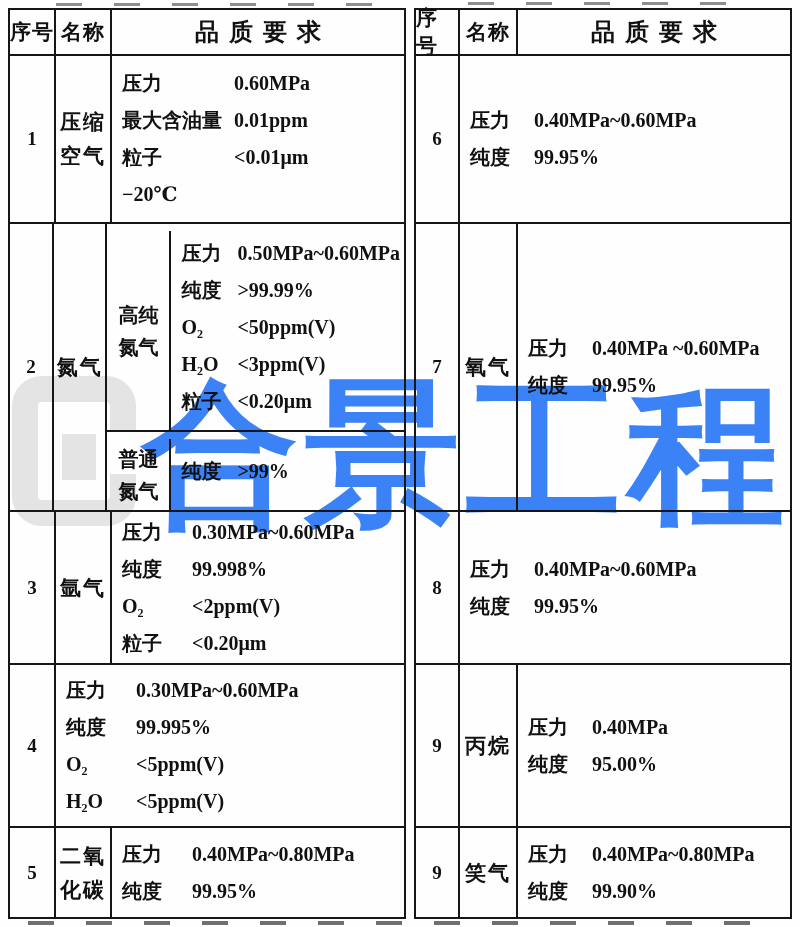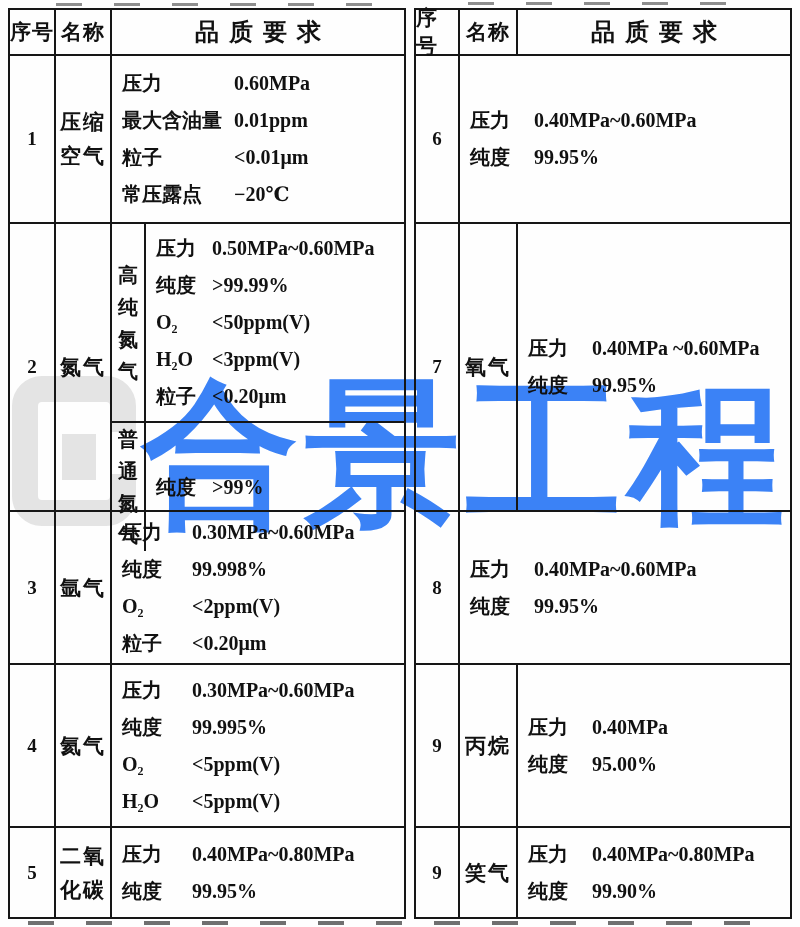--- a/index.html
+++ b/index.html
@@ -54,21 +54,21 @@
   .spec-value { font-size:20px; font-weight:bold; font-family:"Liberation Serif","DejaVu Serif",serif; white-space:nowrap; }
   .lw110 .spec-label { width:112px; }
   .lw54  .spec-label { width:56px; }
   .lw68  .spec-label { width:70px; }
   .lw62  .spec-label { width:64px; }
   
   .subwrap { flex:1; display:flex; flex-direction:column; }
   .subrow { display:flex; border-bottom:2px solid #161616; }
   .subrow:last-child { border-bottom:none; flex:1; }
   .h-sub1 { height:208px; }
-  .c-subname { width:34px; border-right:2px solid #161616; display:flex; align-items:center; justify-content:center; }
+  .c-subname { width:64px; border-right:2px solid #161616; display:flex; align-items:center; justify-content:center;margin-top:7px; }
   .sub-name { font-size:20px; font-weight:bold; line-height:32px; white-space:pre-line; text-align:center; }
 </style>
 </head>
 <body>
 
 <div class="page">
 
   <div class="wm-logo">
     <div class="wm-ring"></div>
     <div class="wm-slot"></div>
@@ -110,21 +110,20 @@
             </div>
           <div class="spec-line">
               <span class="spec-label">最大含油量</span>
               <span class="spec-value">0.01ppm</span>
             </div>
           <div class="spec-line">
               <span class="spec-label">粒子</span>
               <span class="spec-value">&lt;0.01μm</span>
             </div>
           <div class="spec-line">
-              <span class="spec-label">常压露点</span>
               <span class="spec-value">−20℃</span>
             </div>
         </div>
       </div>
     </div>
 
     <div class="trow h-r2">
       <div class="cell c-no">
           <span class="no-text">2</span>
         </div>
@@ -205,23 +204,20 @@
               <span class="spec-value">&lt;0.20μm</span>
             </div>
         </div>
       </div>
     </div>
 
     <div class="trow h-r4">
       <div class="cell c-no">
           <span class="no-text">4</span>
         </div>
-      <div class="cell c-name">
-          <span class="gas-name">氦气</span>
-        </div>
       <div class="cell c-spec">
         <div class="specs lw68">
           <div class="spec-line">
               <span class="spec-label">压力</span>
               <span class="spec-value">0.30MPa~0.60MPa</span>
             </div>
           <div class="spec-line">
               <span class="spec-label">纯度</span>
               <span class="spec-value">99.995%</span>
             </div>

